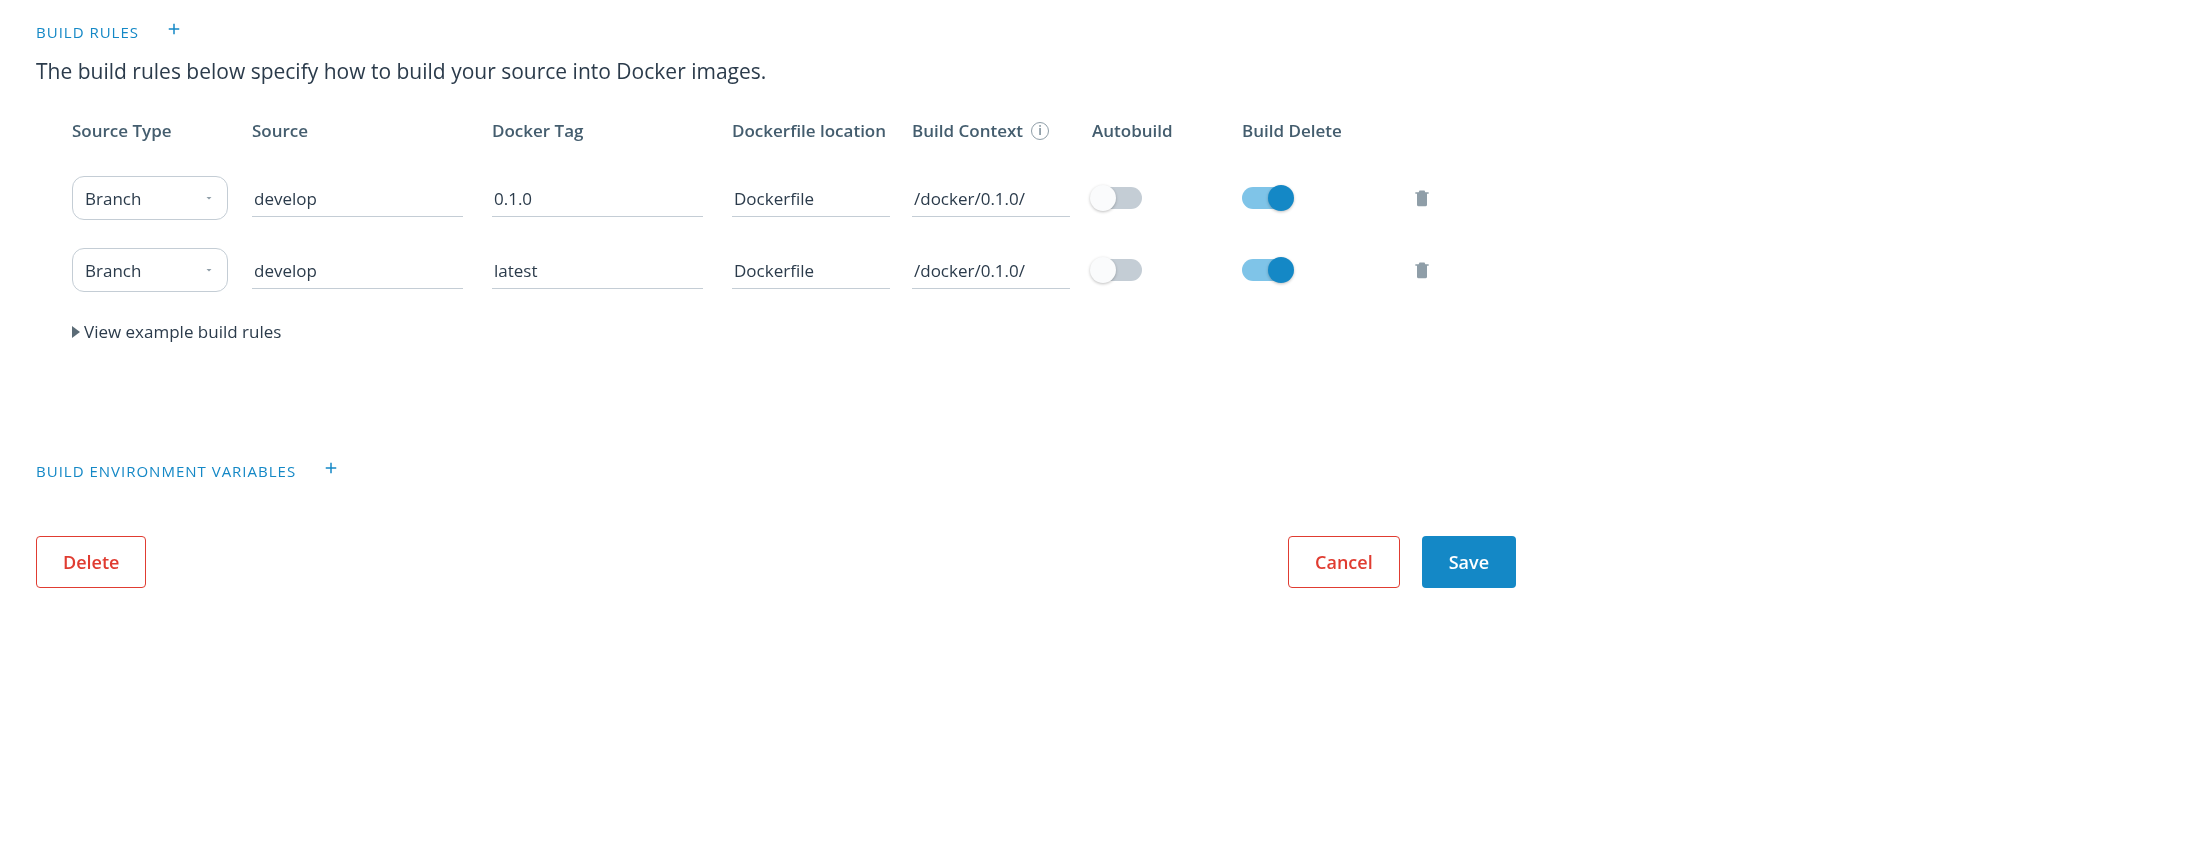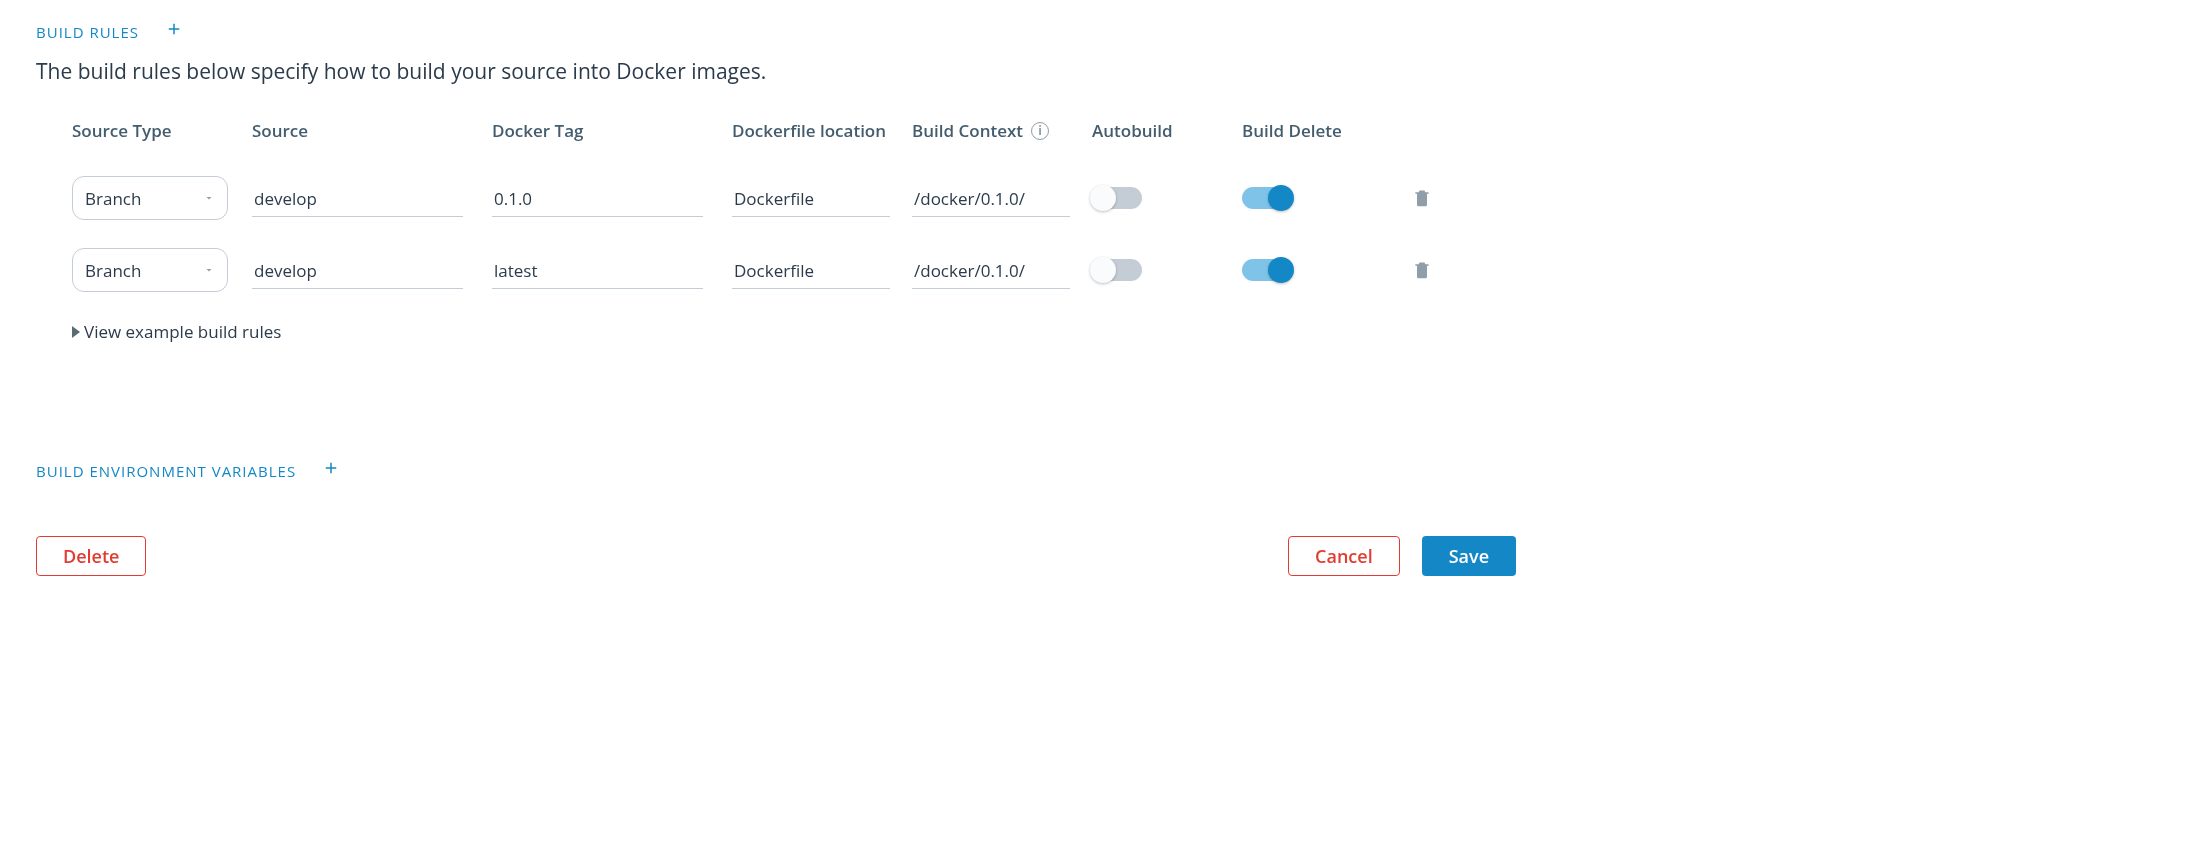--- a/index.html
+++ b/index.html
@@ -106,21 +106,21 @@
 
   .footer {
     margin-top: 54px;
     display:flex;
     align-items:center;
     justify-content:space-between;
     max-width:1480px;
   }
   .footer-right { display:flex; gap:22px; }
   .btn {
-    height:40px;
+    height:52px;
     padding:0 26px;
     border-radius:4px;
     font-size:18px;
     font-weight:600;
     cursor:pointer;
     display:flex;
     align-items:center;
     justify-content:center;
     border:1px solid transparent;
   }

